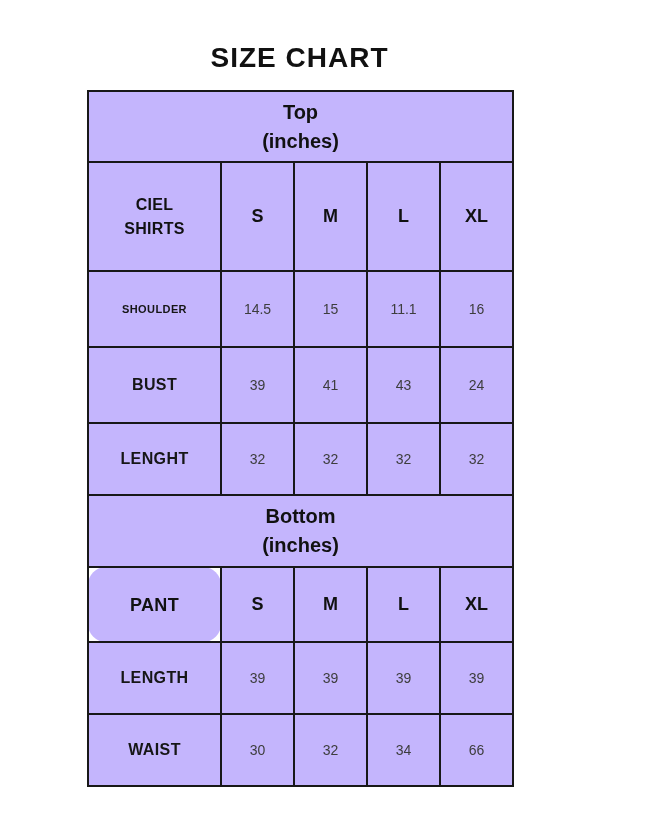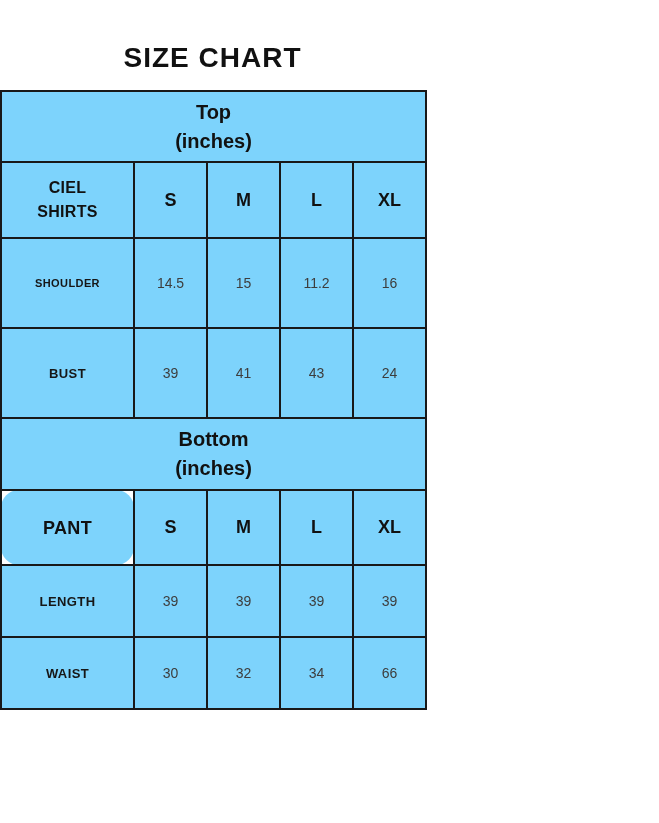--- a/index.html
+++ b/index.html
@@ -7,20 +7,21 @@
   body {
     width: 659px;
     height: 823px;
     background: #ffffff;
     font-family: "Liberation Sans", sans-serif;
     color: #111111;
     overflow: hidden;
   }
   .page {
     padding-top: 40px;
+    padding-left: 87px;
     width: 512px;
   }
   .title {
     width: 425px;
     margin: 0;
     text-align: center;
     font-size: 28px;
     line-height: 36px;
     font-weight: bold;
     letter-spacing: 1px;
@@ -30,30 +31,30 @@
     margin-top: 14px;
     border-collapse: collapse;
     table-layout: fixed;
     width: 425px;
   }
   table.size-table td {
     border: 2px solid #181818;
     text-align: center;
     vertical-align: middle;
     padding: 0;
-    background: #7dd3fc;
+    background: #c4b5fd;
     overflow: hidden;
   }
   col.c-label { width: 133px; }
   col.c-size  { width: 73px; }
 
   tr.r-section      { height: 71px; }
-  tr.r-colhead      { height: 76px; }
+  tr.r-colhead      { height: 109px; }
   tr.r-colhead-pant { height: 75px; }
-  tr.r-data         { height: 90px; }
+  tr.r-data         { height: 76px; }
   tr.r-data-b       { height: 72px; }
 
   td.section-cell {
     font-weight: bold;
     font-size: 20px;
     line-height: 29px;
     color: #111111;
   }
   td.product-cell {
     font-weight: bold;
@@ -61,21 +62,21 @@
     line-height: 24px;
     letter-spacing: 0.3px;
   }
   td.product-cell.single { font-size: 18px; border-radius: 18px; }
   td.size-cell {
     font-weight: bold;
     font-size: 18px;
   }
   td.mlabel-cell {
     font-weight: bold;
-    font-size: 13px;
+    font-size: 16px;
     letter-spacing: 0.4px;
     color: #161616;
   }
   td.mlabel-cell.sm { font-size: 11px; }
   td.mval-cell {
     font-size: 14px;
     color: #3d3d3d;
   }
 </style>
 </head>
@@ -110,32 +111,39 @@
       <td class="size-cell">S</td>
       <td class="size-cell">M</td>
       <td class="size-cell">L</td>
       <td class="size-cell">XL</td>
     </tr>
 
     <tr class="r-data">
       <td class="mlabel-cell sm">SHOULDER</td>
       <td class="mval-cell">14.5</td>
       <td class="mval-cell">15</td>
-      <td class="mval-cell">11.2</td>
+      <td class="mval-cell">11.1</td>
       <td class="mval-cell">16</td>
     </tr>
 
     <tr class="r-data">
       <td class="mlabel-cell">BUST</td>
       <td class="mval-cell">39</td>
       <td class="mval-cell">41</td>
       <td class="mval-cell">43</td>
       <td class="mval-cell">24</td>
     </tr>
 
+    <tr class="r-data-b">
+      <td class="mlabel-cell">LENGHT</td>
+      <td class="mval-cell">32</td>
+      <td class="mval-cell">32</td>
+      <td class="mval-cell">32</td>
+      <td class="mval-cell">32</td>
+    </tr>
 
     <tr class="r-data-b">
       <td colspan="5" class="section-cell">
         <div>Bottom</div>
         <div>(inches)</div>
       </td>
     </tr>
 
     <tr class="r-colhead-pant">
       <td class="product-cell single">PANT</td>

